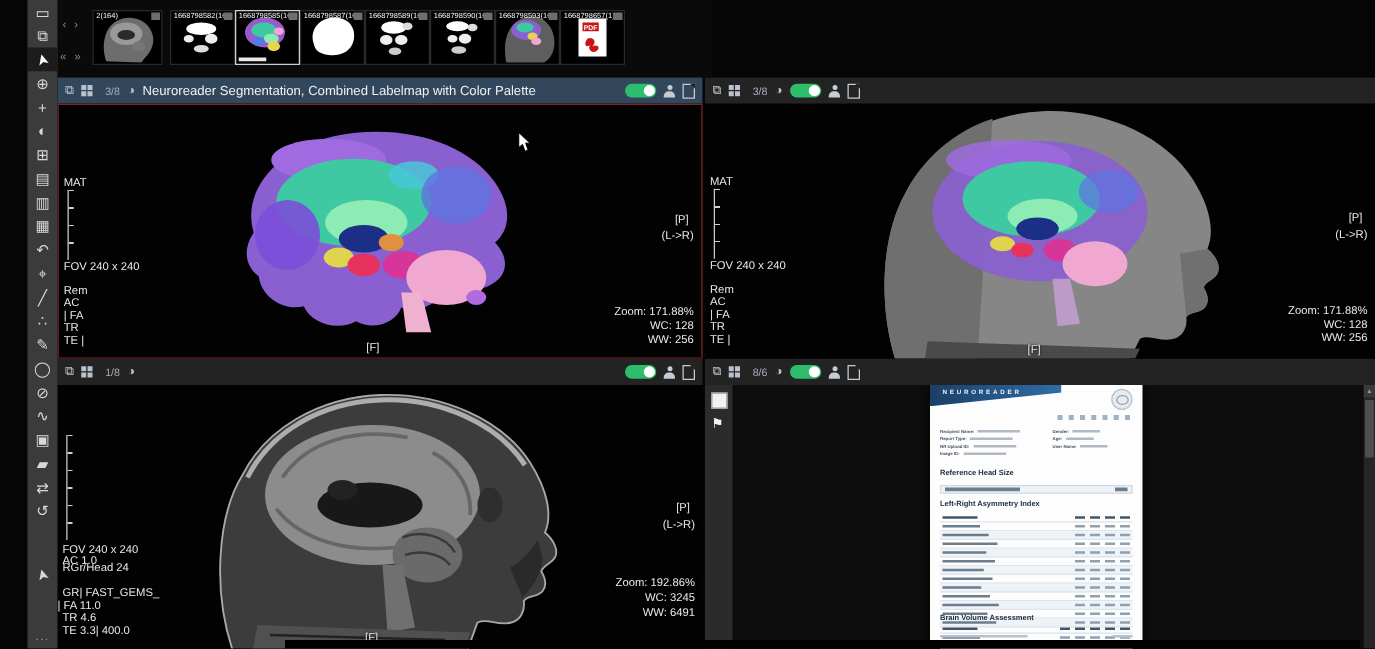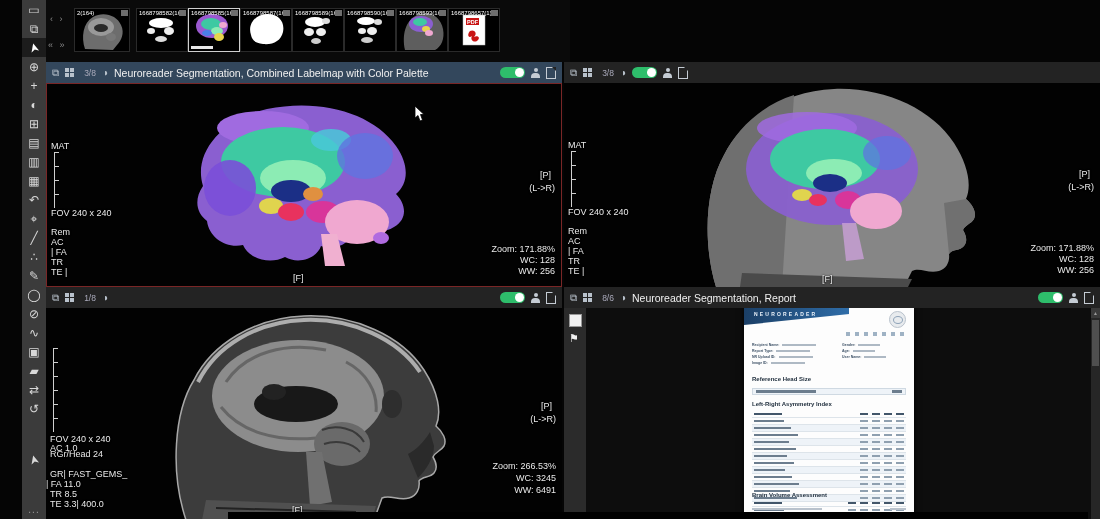--- a/index.html
+++ b/index.html
@@ -376,43 +376,42 @@
         <path d="M60,188 L230,194 L226,208 L56,208 Z" fill="#505050"></path>
         <path d="M70,196 L210,200" stroke="#222" stroke-width="2"></path>
         <ellipse cx="246" cy="92" rx="10" ry="14" fill="#2e2e2e"></ellipse>
       </svg>
       <div class="ruler" style="left:7px;top:40px;height:84px;"></div>
       <span class="ov" style="left:4px;top:126px;">FOV 240 x 240</span>
       <span class="ov" style="left:4px;top:141px;">RGr/Head 24</span>
       <span class="ov" style="left:4px;top:135px;">AC 1.0</span>
       <span class="ov" style="left:4px;top:161px;">GR| FAST_GEMS_</span>
       <span class="ov" style="left:0;top:171px;">| FA 11.0</span>
-      <span class="ov" style="left:4px;top:181px;">TR 8.5</span>
+      <span class="ov" style="left:4px;top:181px;">TR 4.6</span>
       <span class="ov" style="left:4px;top:191px;">TE 3.3| 400.0</span>
       <span class="ov r" style="top:93px;right:10px;">[P]</span>
       <span class="ov r" style="top:106px;">(L-&gt;R)</span>
-      <span class="ov r" style="top:153px;">Zoom: 266.53%</span>
+      <span class="ov r" style="top:153px;">Zoom: 192.86%</span>
       <span class="ov r" style="top:165px;">WC: 3245</span>
       <span class="ov r" style="top:177px;">WW: 6491</span>
       <span class="ov" style="left:246px;bottom:4px;top:auto;">[F]</span>
     </div>
   </div>
 
   <div class="vp" id="vpD">
     <div class="vp-header">
       <span class="h-ic">⧉</span>
       <span class="h-grid">
           <i></i>
           <i></i>
           <i></i>
           <i></i>
         </span>
       <span class="h-count">8/6</span>
       <span class="h-ic">◑</span>
-      <span class="h-title">Neuroreader Segmentation, Report</span>
       <span class="toggle">
           <i></i>
         </span>
       <span class="ic-person"></span>
       <span class="ic-page"></span>
     </div>
     <div class="vp-body">
       <div id="d-side">
         <span class="d-ic1"></span>
         <span class="d-ic2">⚑</span>

